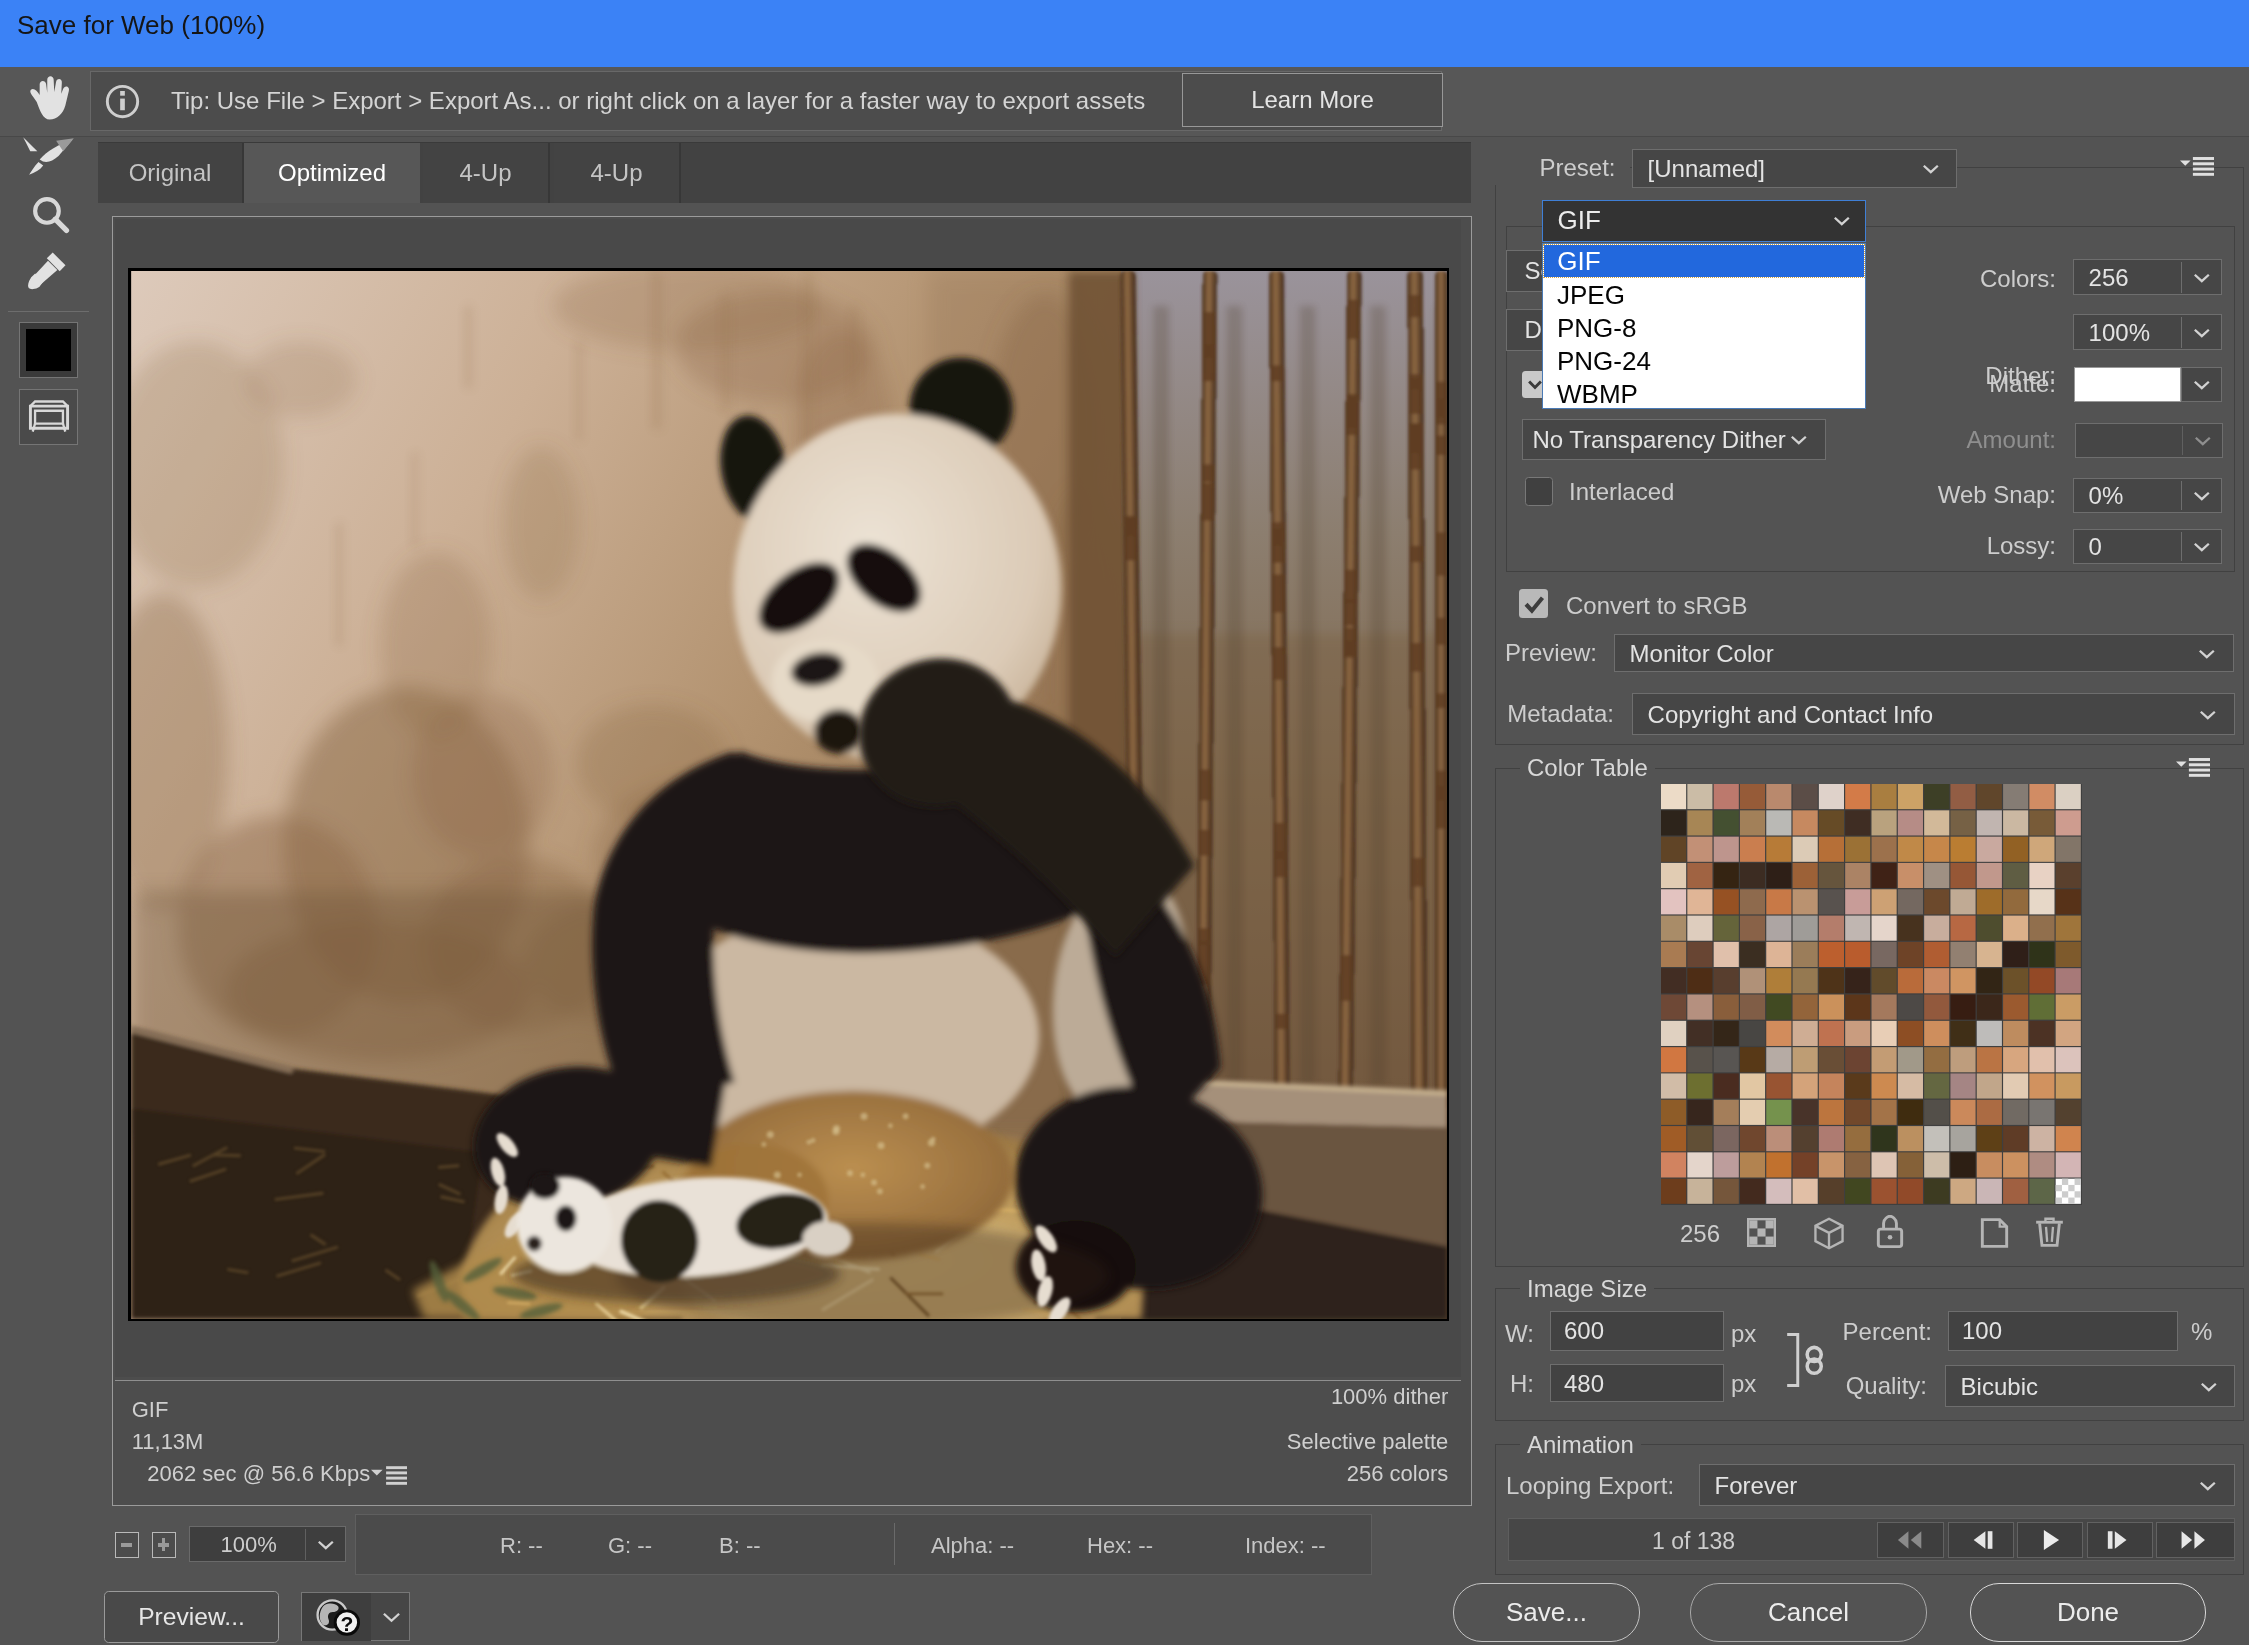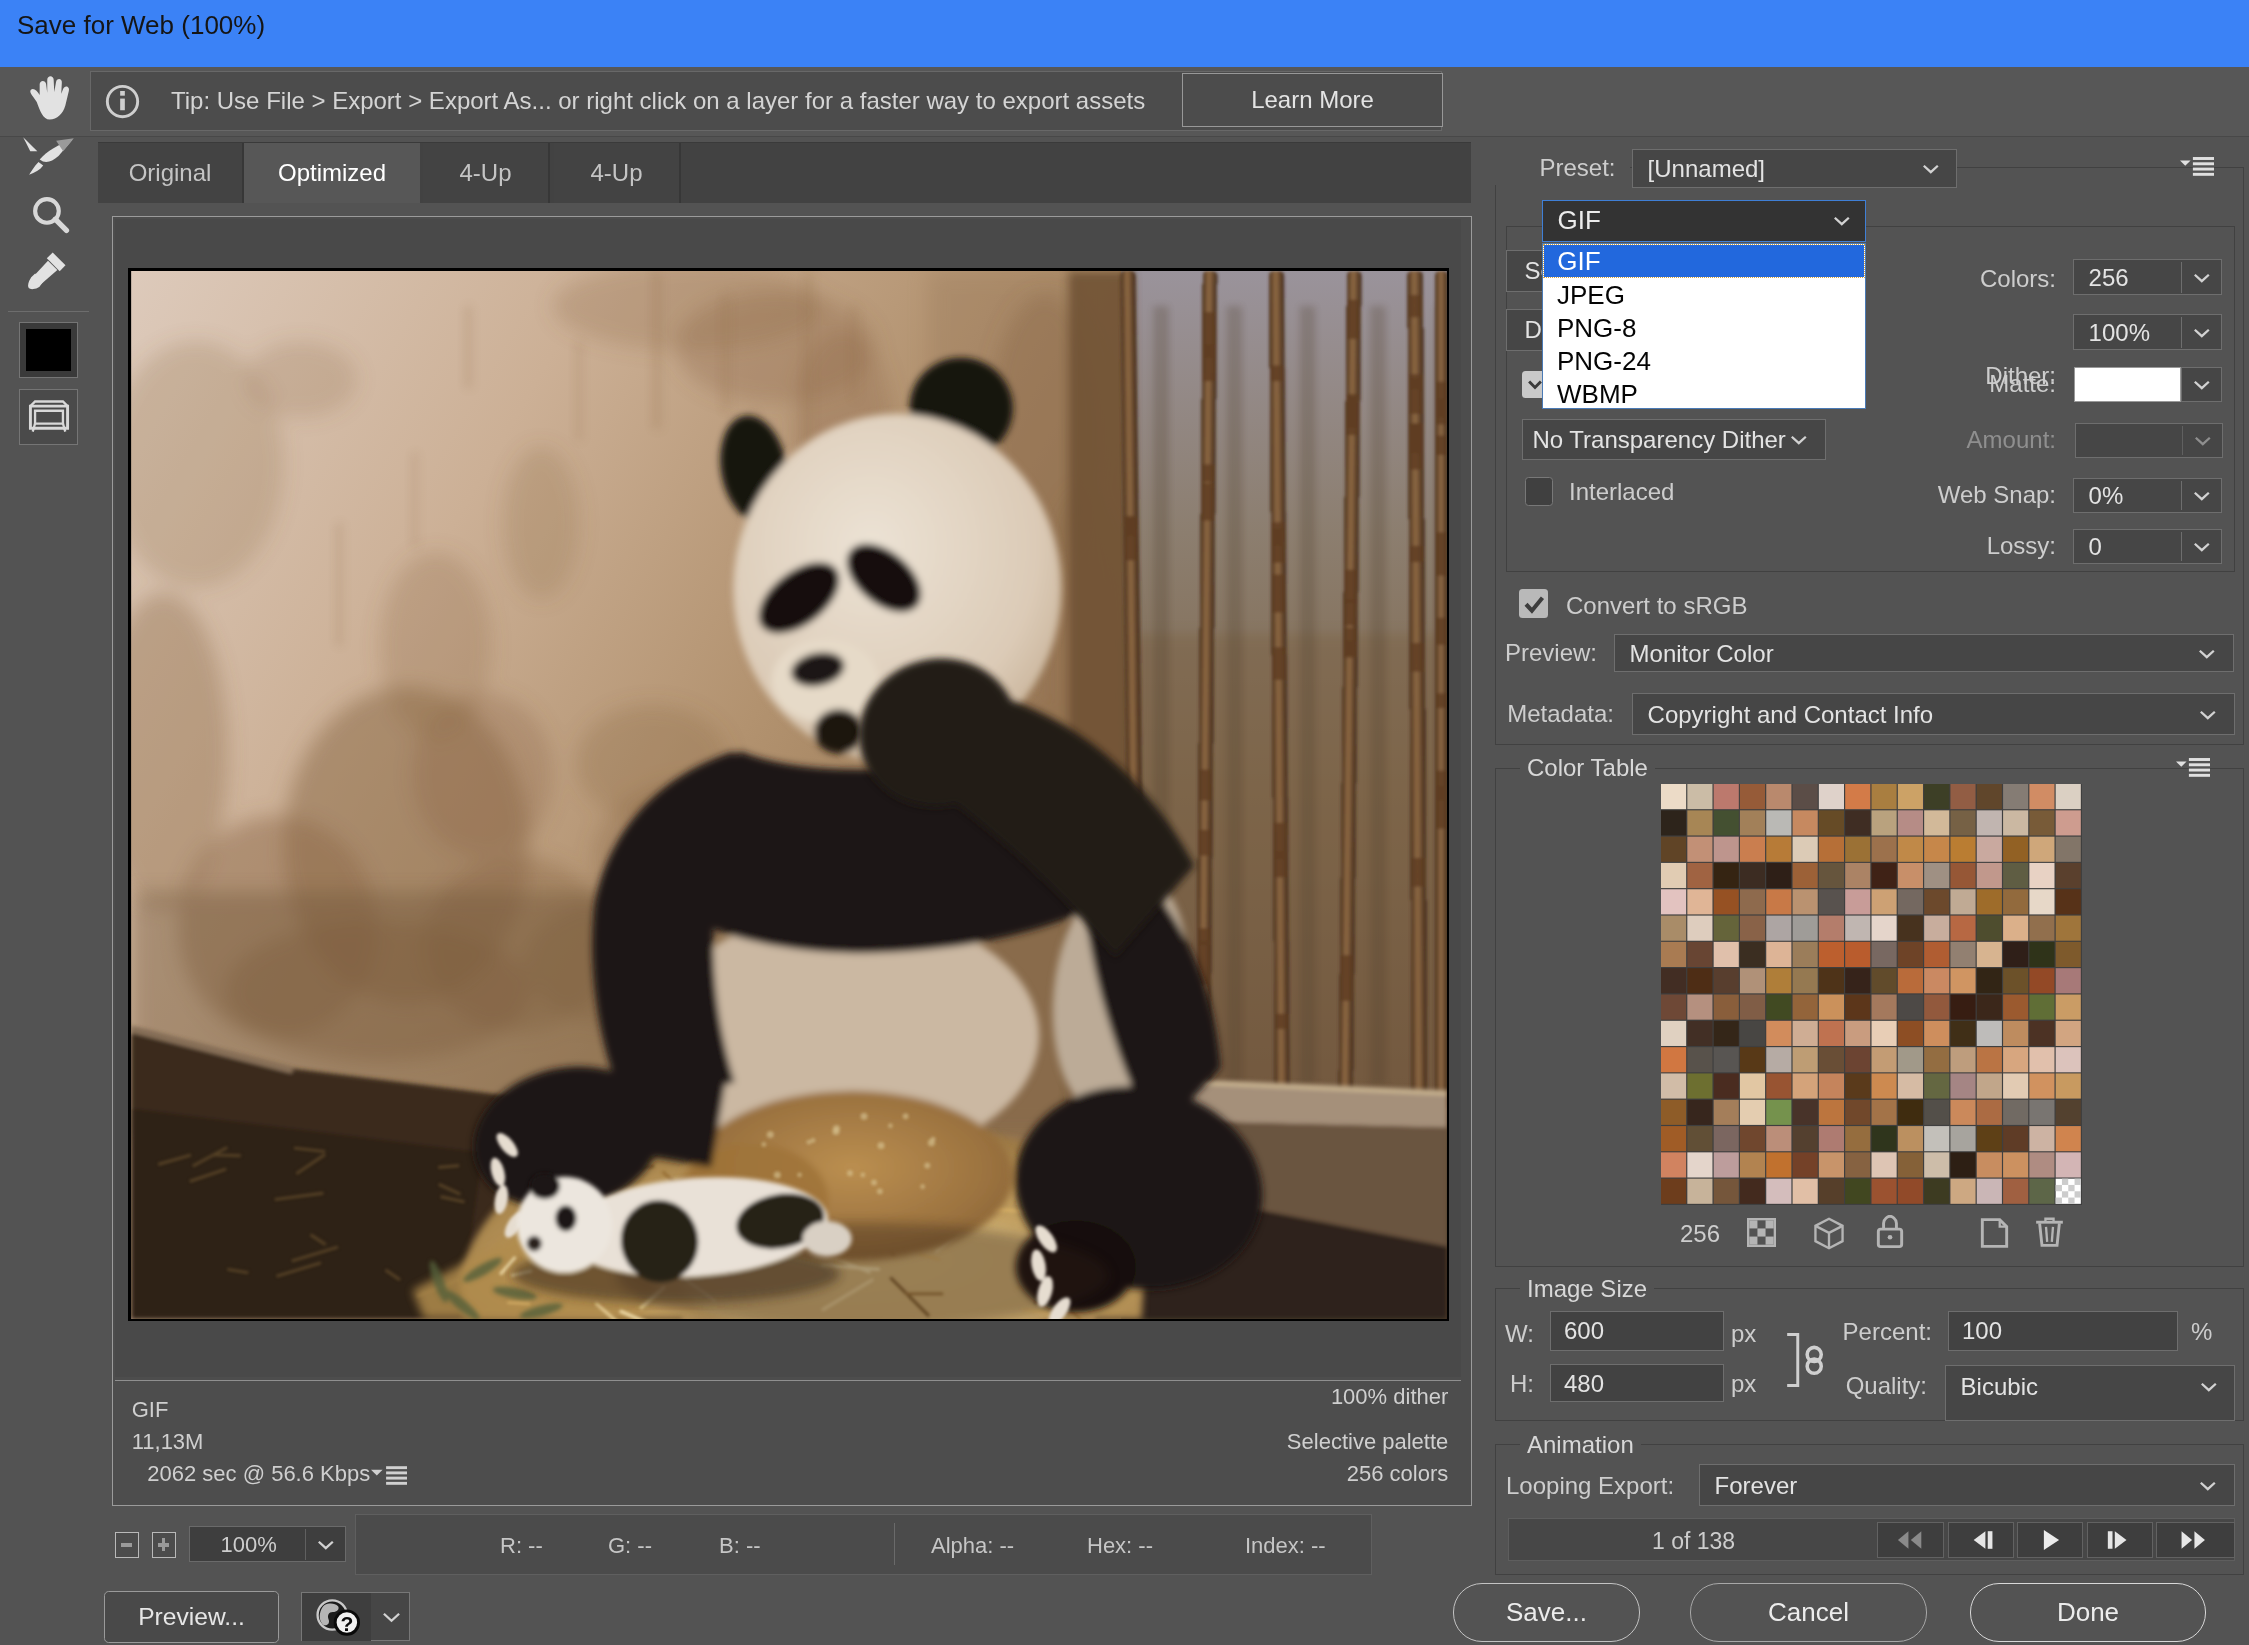--- a/index.html
+++ b/index.html
@@ -971,21 +971,21 @@
         <path d="M2 4 L20 4 L20 91 L2 91" fill="none" stroke="#cfcfcf" stroke-width="5"></path>
         <circle cx="48" cy="38" r="12" fill="none" stroke="#cfcfcf" stroke-width="6"></circle>
         <circle cx="48" cy="58" r="12" fill="none" stroke="#cfcfcf" stroke-width="6"></circle>
       </svg></div>
   <div class="lblr" style="left:1815px;top:1251px;width:117px;">Percent:</div>
   <div class="inp" style="left:1948px;top:1244px;width:230px;height:40px;">
       <span class="t">100</span>
     </div>
   <div class="lbl" style="left:2191px;top:1251px;">%</div>
   <div class="lblr" style="left:1810px;top:1305px;width:117px;">Quality:</div>
-  <div class="dd" style="left:1945px;top:1298px;width:290px;height:56px;">
+  <div class="dd" style="left:1945px;top:1298px;width:290px;height:42px;">
       <span class="t" style="top:7px;">Bicubic</span>
       <span class="chev" style="right:16.4px;top:16px;">
         <svg width="17.6" height="10.5" viewBox="0 0 30 18">
           <path d="M3 3 L15 14 L27 3" fill="none" stroke="#d2d2d2" stroke-width="4"></path>
         </svg>
       </span>
     </div>
 
   <div class="gtitle" style="left:1520px;top:1364px;">Animation</div>
   <div class="lbl" style="left:1506px;top:1405px;">Looping Export:</div>

